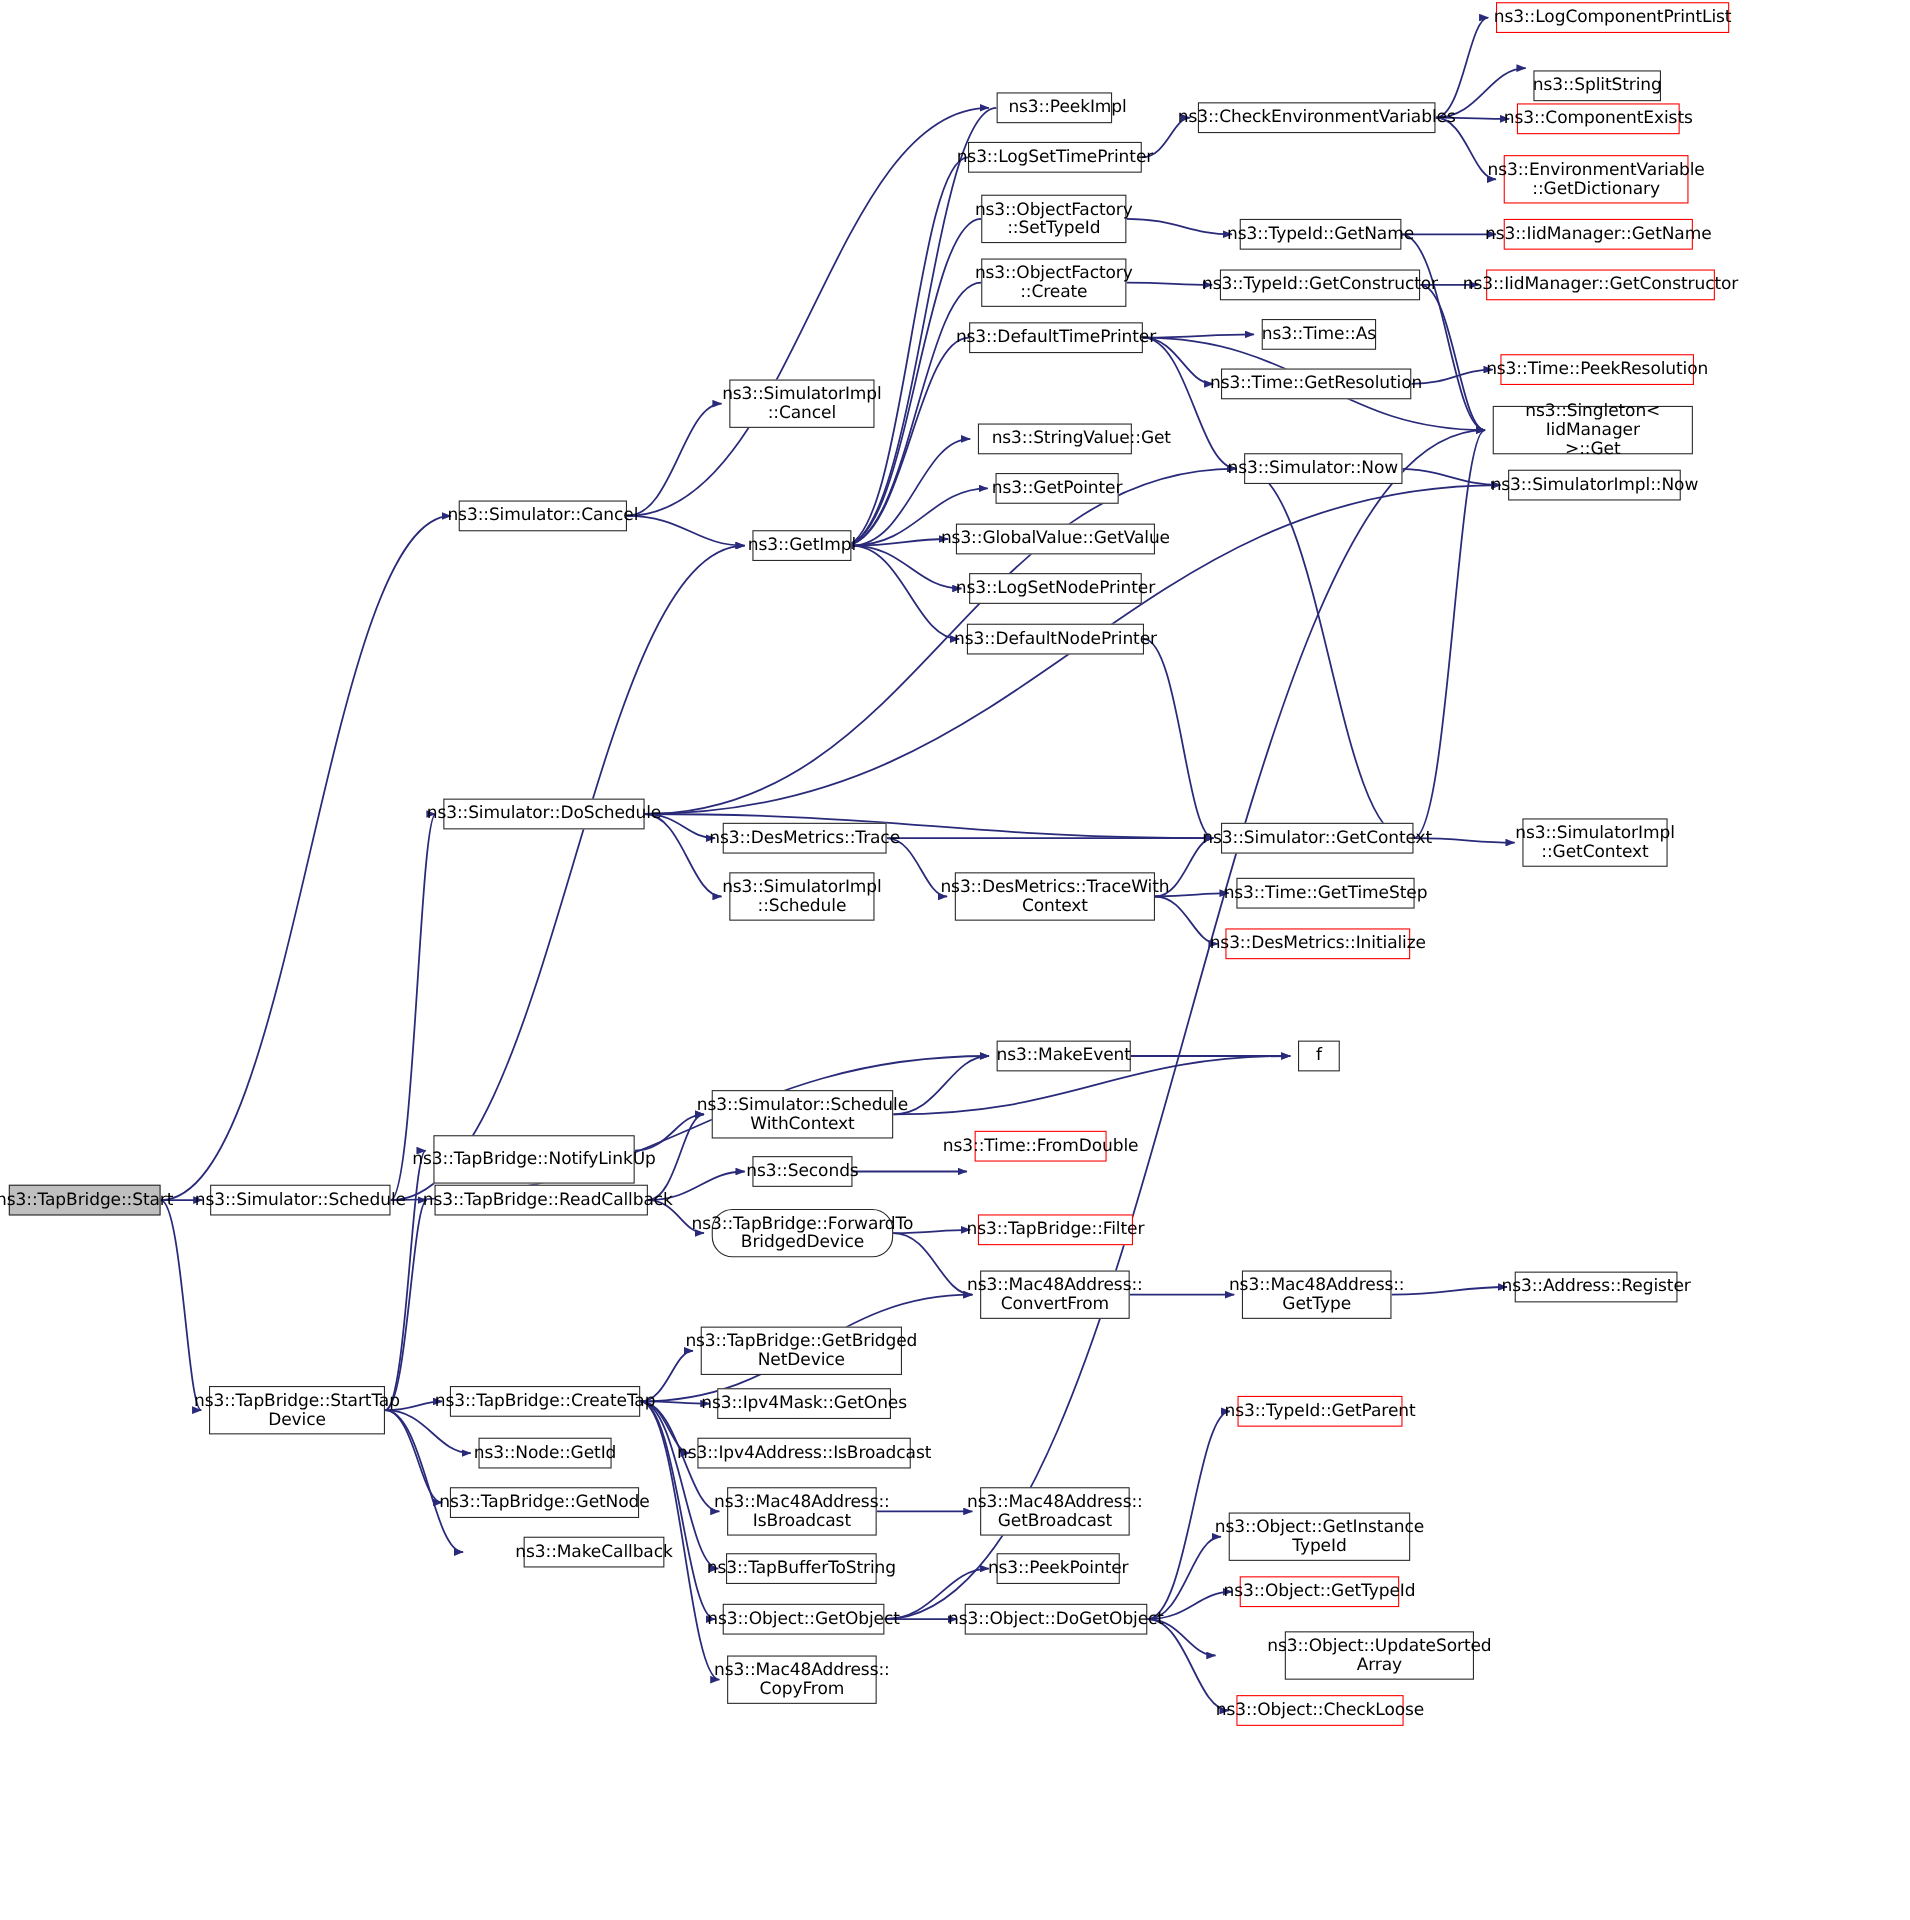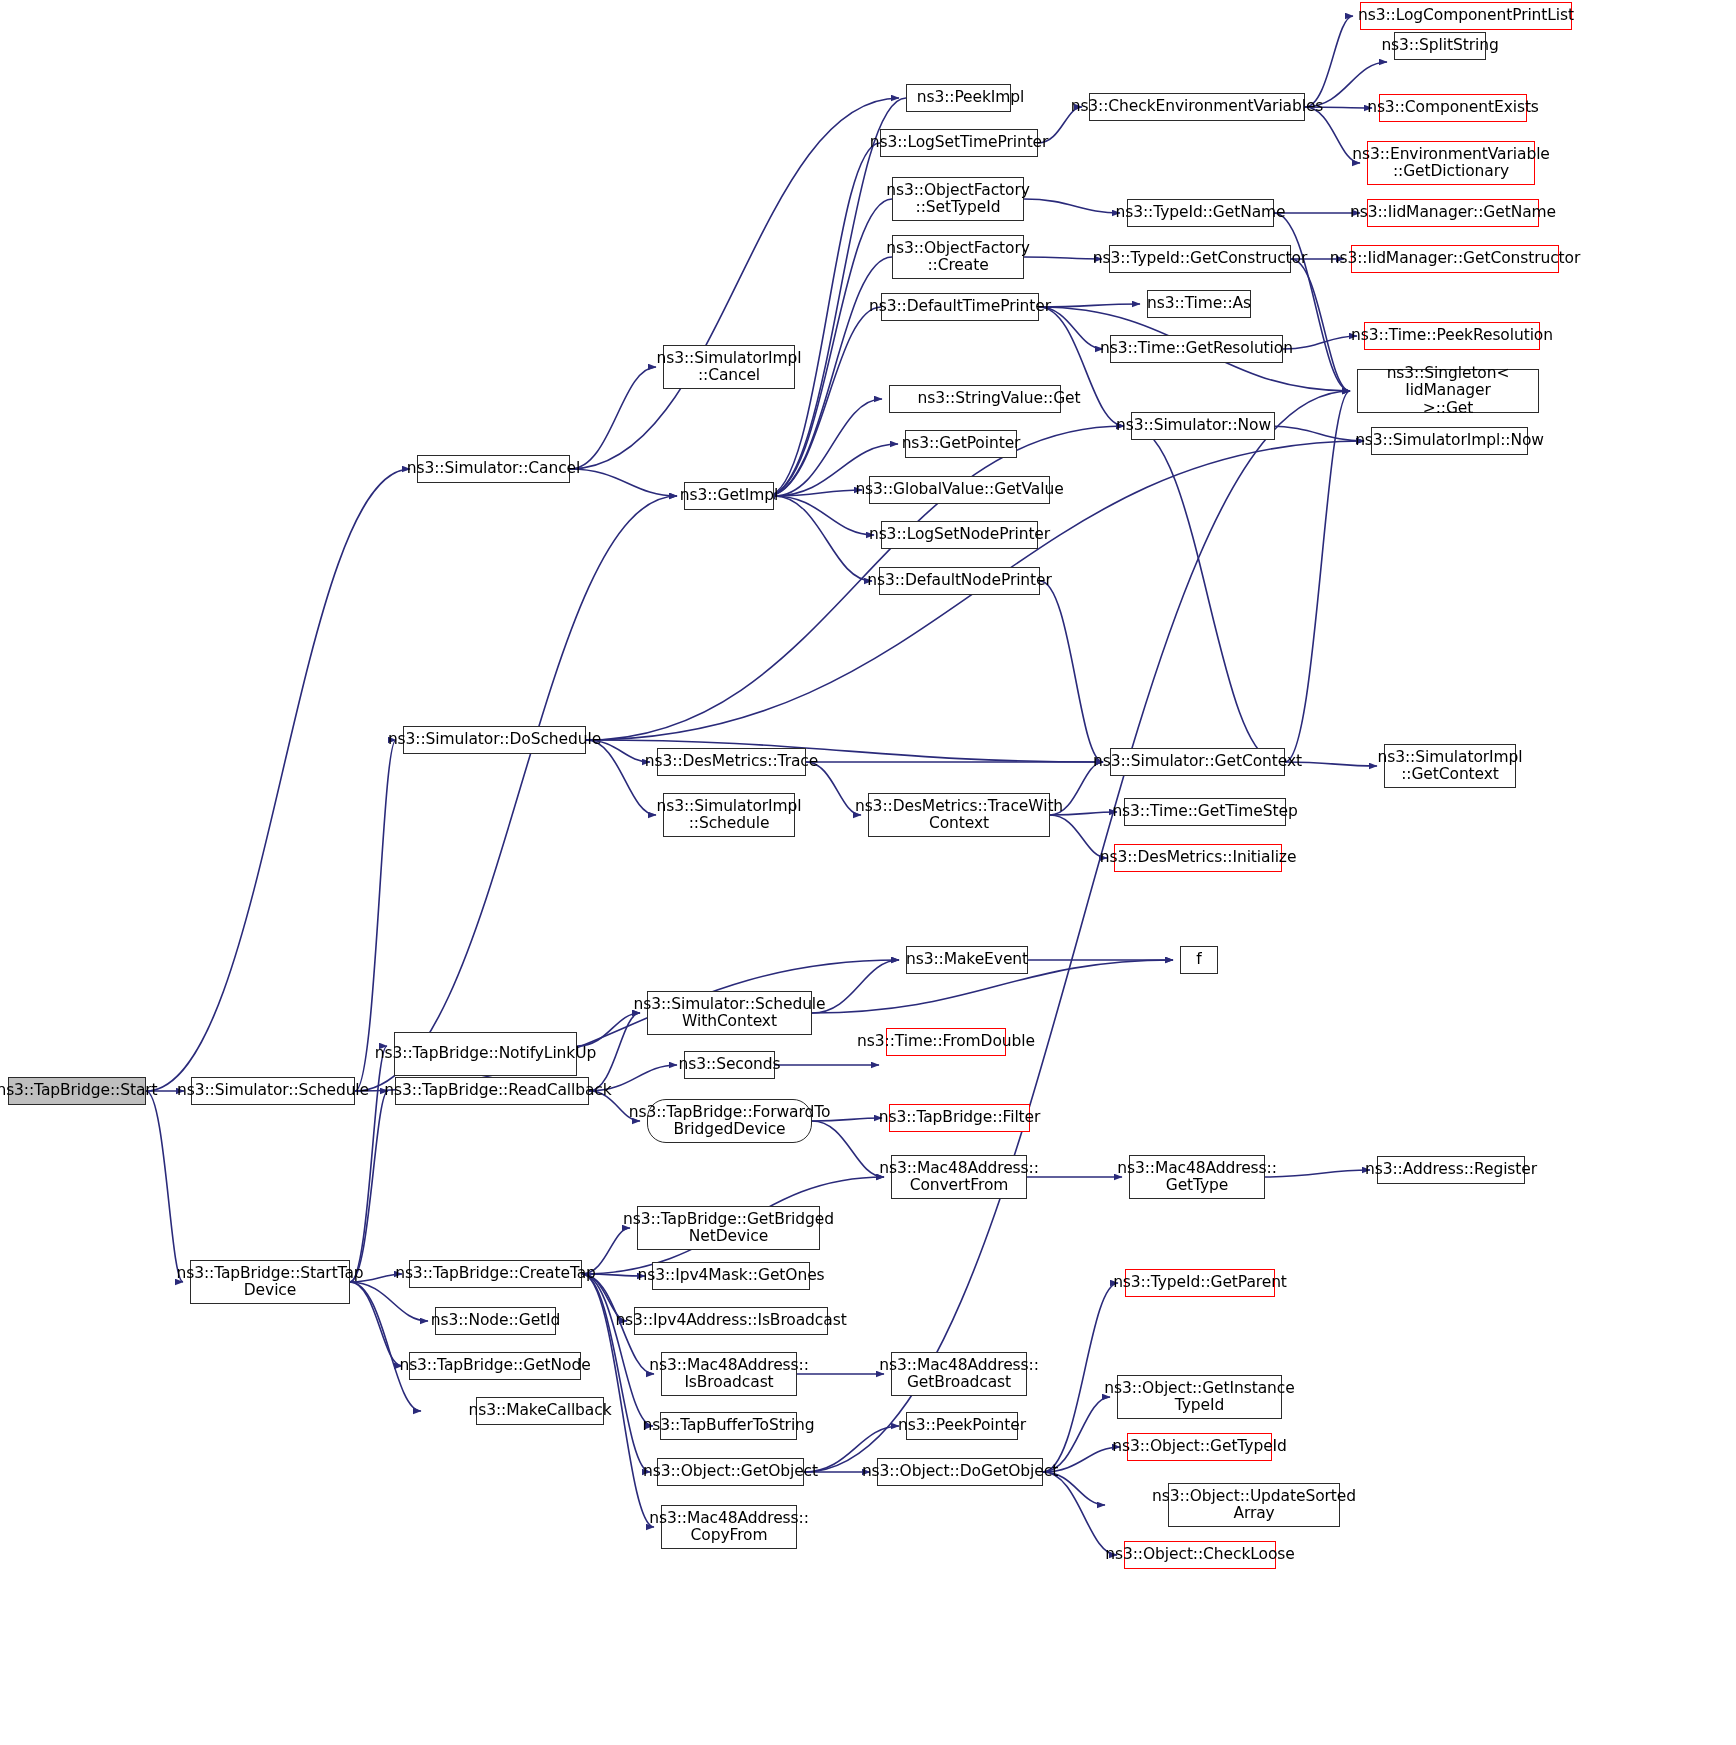--- a/index.html
+++ b/index.html
@@ -153,28 +153,28 @@
       <div class="node" style="left: 663px; top: 345px; width: 132px; height: 44px;"><span>ns3::SimulatorImpl
 ::Cancel</span></div>
       <div class="node" style="left: 684px; top: 482px; width: 90px; height: 28px;"><span>ns3::GetImpl</span></div>
       <div class="node" style="left: 906px; top: 84px; width: 105px; height: 28px; padding-left: 24px;"><span>ns3::PeekImpl</span></div>
       <div class="node" style="left: 880px; top: 129px; width: 158px; height: 28px;"><span>ns3::LogSetTimePrinter</span></div>
       <div class="node" style="left: 892px; top: 177px; width: 132px; height: 44px;"><span>ns3::ObjectFactory
 ::SetTypeId</span></div>
       <div class="node" style="left: 892px; top: 235px; width: 132px; height: 44px;"><span>ns3::ObjectFactory
 ::Create</span></div>
       <div class="node" style="left: 881px; top: 293px; width: 158px; height: 28px;"><span>ns3::DefaultTimePrinter</span></div>
-      <div class="node" style="left: 889px; top: 385px; width: 172px; height: 28px; padding-left: 48px;"><span>ns3::StringValue::Get</span></div>
+      <div class="node" style="left: 889px; top: 385px; width: 140px; height: 28px; padding-left: 48px;"><span>ns3::StringValue::Get</span></div>
       <div class="node" style="left: 905px; top: 430px; width: 112px; height: 28px;"><span>ns3::GetPointer</span></div>
       <div class="node" style="left: 869px; top: 476px; width: 181px; height: 28px;"><span>ns3::GlobalValue::GetValue</span></div>
       <div class="node" style="left: 881px; top: 521px; width: 157px; height: 28px;"><span>ns3::LogSetNodePrinter</span></div>
       <div class="node" style="left: 879px; top: 567px; width: 161px; height: 28px;"><span>ns3::DefaultNodePrinter</span></div>
       <div class="node" style="left: 1089px; top: 93px; width: 216px; height: 28px;"><span>ns3::CheckEnvironmentVariables</span></div>
       <div class="node red" style="left: 1360px; top: 2px; width: 212px; height: 28px;"><span>ns3::LogComponentPrintList</span></div>
-      <div class="node" style="left: 1394px; top: 32px; width: 92px; height: 28px;"><span>ns3::SplitString</span></div>
+      <div class="node" style="left: 1394px; top: 64px; width: 116px; height: 28px;"><span>ns3::SplitString</span></div>
       <div class="node red" style="left: 1379px; top: 94px; width: 148px; height: 28px;"><span>ns3::ComponentExists</span></div>
       <div class="node red" style="left: 1367px; top: 141px; width: 168px; height: 44px;"><span>ns3::EnvironmentVariable
 ::GetDictionary</span></div>
       <div class="node" style="left: 1127px; top: 199px; width: 147px; height: 28px;"><span>ns3::TypeId::GetName</span></div>
       <div class="node red" style="left: 1367px; top: 199px; width: 172px; height: 28px;"><span>ns3::IidManager::GetName</span></div>
       <div class="node" style="left: 1109px; top: 245px; width: 182px; height: 28px;"><span>ns3::TypeId::GetConstructor</span></div>
       <div class="node red" style="left: 1351px; top: 245px; width: 208px; height: 28px;"><span>ns3::IidManager::GetConstructor</span></div>
       <div class="node" style="left: 1147px; top: 290px; width: 104px; height: 28px;"><span>ns3::Time::As</span></div>
       <div class="node" style="left: 1110px; top: 335px; width: 173px; height: 28px;"><span>ns3::Time::GetResolution</span></div>
       <div class="node red" style="left: 1364px; top: 322px; width: 176px; height: 28px;"><span>ns3::Time::PeekResolution</span></div>

